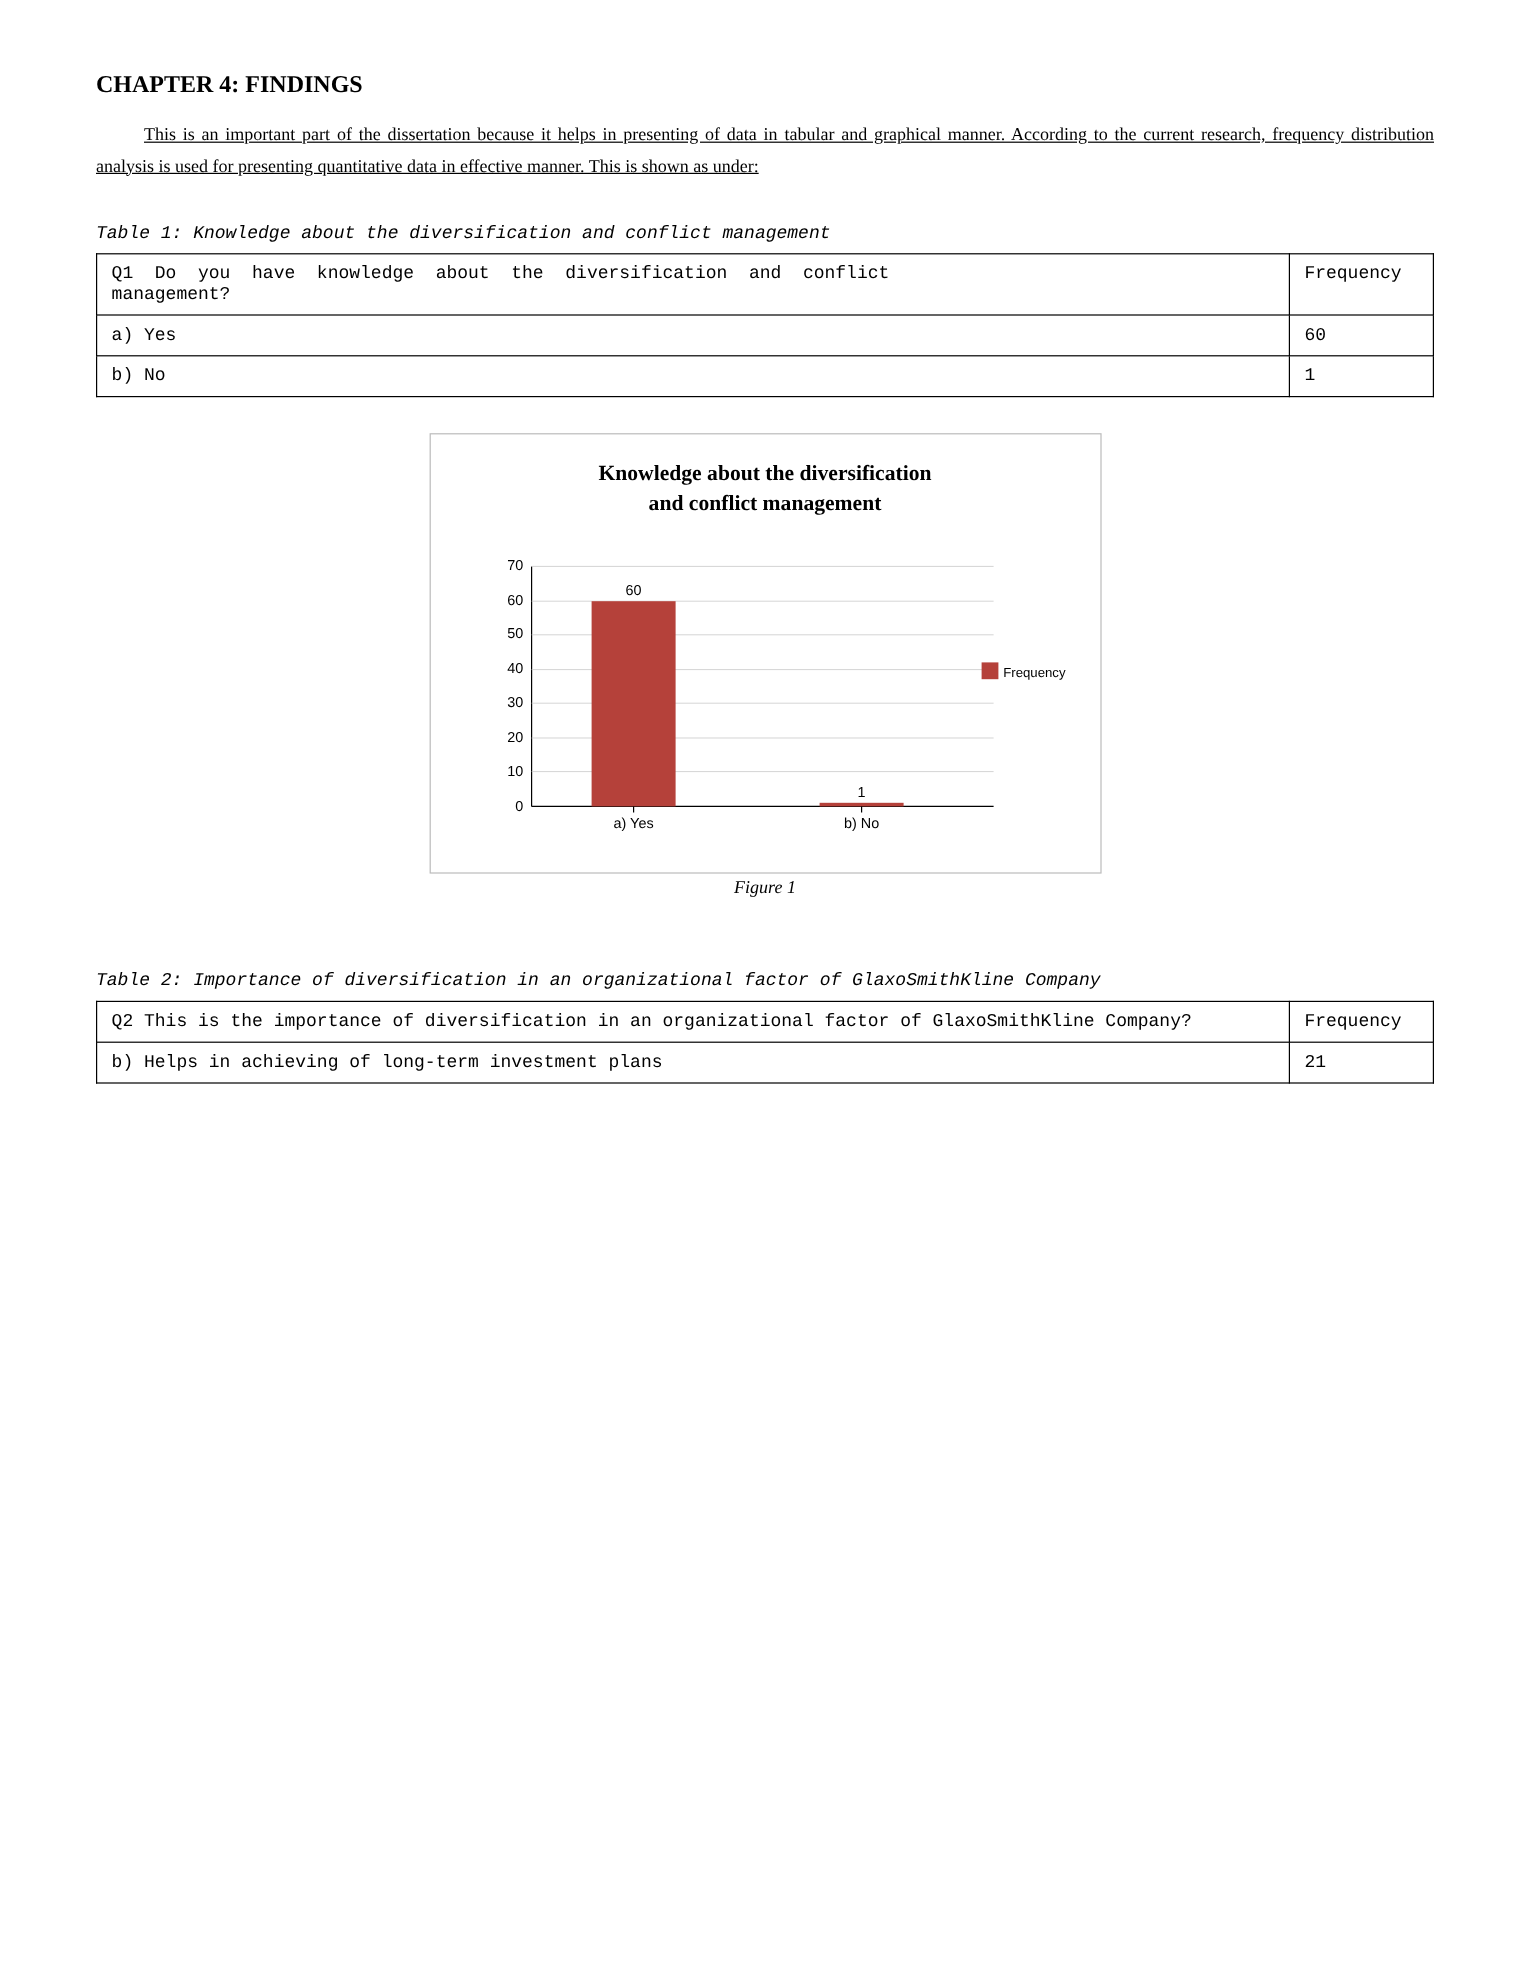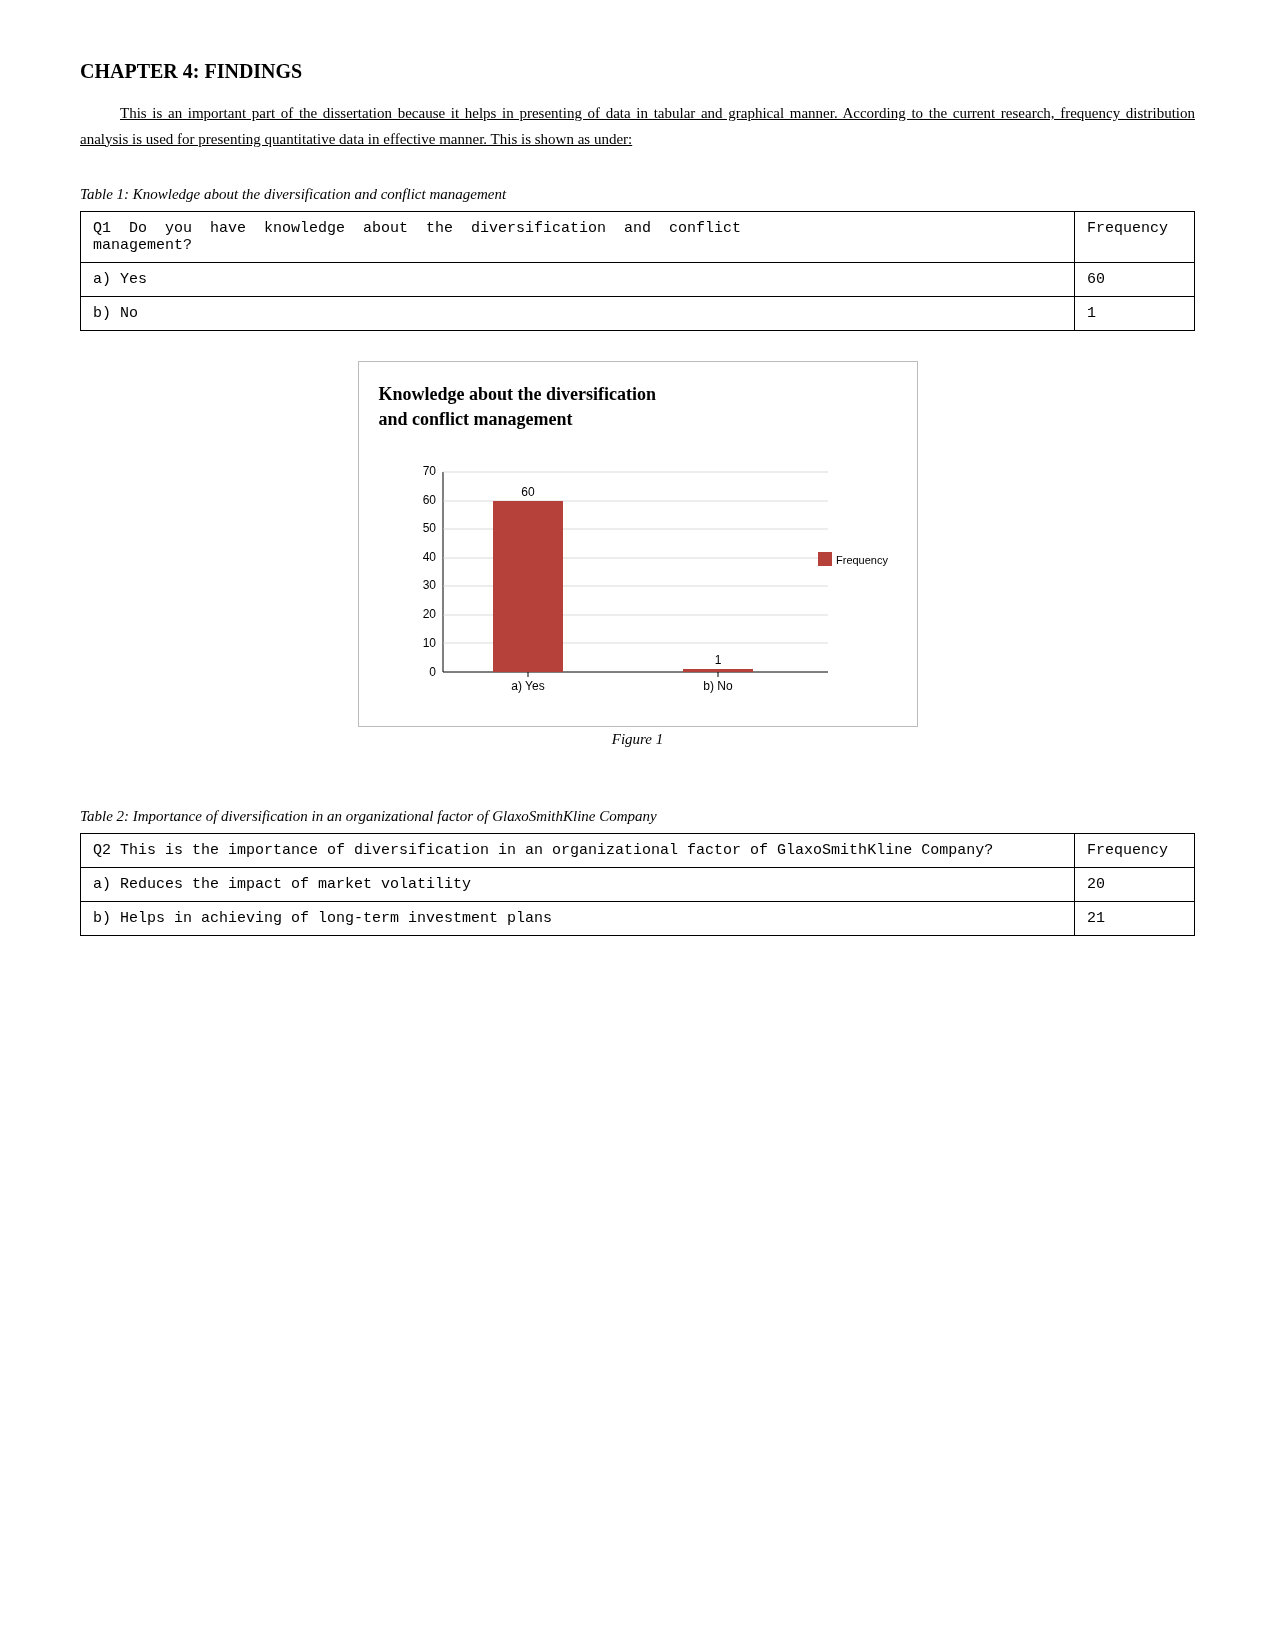--- a/index.html
+++ b/index.html
@@ -21,20 +21,21 @@
       text-align: justify;
       line-height: 1.7;
       margin-bottom: 34px;
       text-indent: 40px;
       text-decoration: underline;
     }
     .table-caption {
       font-style: italic;
       font-size: 15px;
       margin-bottom: 8px;
+      font-family: Liberation Mono, monospace;
     }
     table {
       border-collapse: collapse;
       width: 100%;
       margin-bottom: 30px;
     }
     table td, table th {
       border: 1px solid #000;
       padding: 8px 12px;
       vertical-align: top;
@@ -51,21 +52,21 @@
       margin: 10px auto 10px auto;
       width: 560px;
     }
     .chart-box {
       border: 1px solid #bbb;
       padding: 20px 20px 10px 20px;
       width: 100%;
       background: #fff;
     }
     .chart-title {
-      text-align: left;
+      text-align: center;
       font-weight: bold;
       font-size: 18px;
       margin-bottom: 20px;
       line-height: 1.4;
     }
     .figure-caption {
       text-align: center;
       font-style: italic;
       font-size: 15px;
       margin-top: 4px;
@@ -154,21 +155,17 @@
 
 <table>
   <tbody>
       <tr>
     <td>
       Q2 This is the importance of diversification in an organizational factor of GlaxoSmithKline Company?
     </td>
     <td class="freq-col">Frequency</td>
   </tr>
   <tr>
-    <td>a) Reduces the impact of market volatility</td>
-    <td class="freq-col">20</td>
-  </tr>
-  <tr>
     <td>b) Helps in achieving of long-term investment plans</td>
     <td class="freq-col">21</td>
   </tr>
 </tbody>
   </table>
 
 </body></html>

